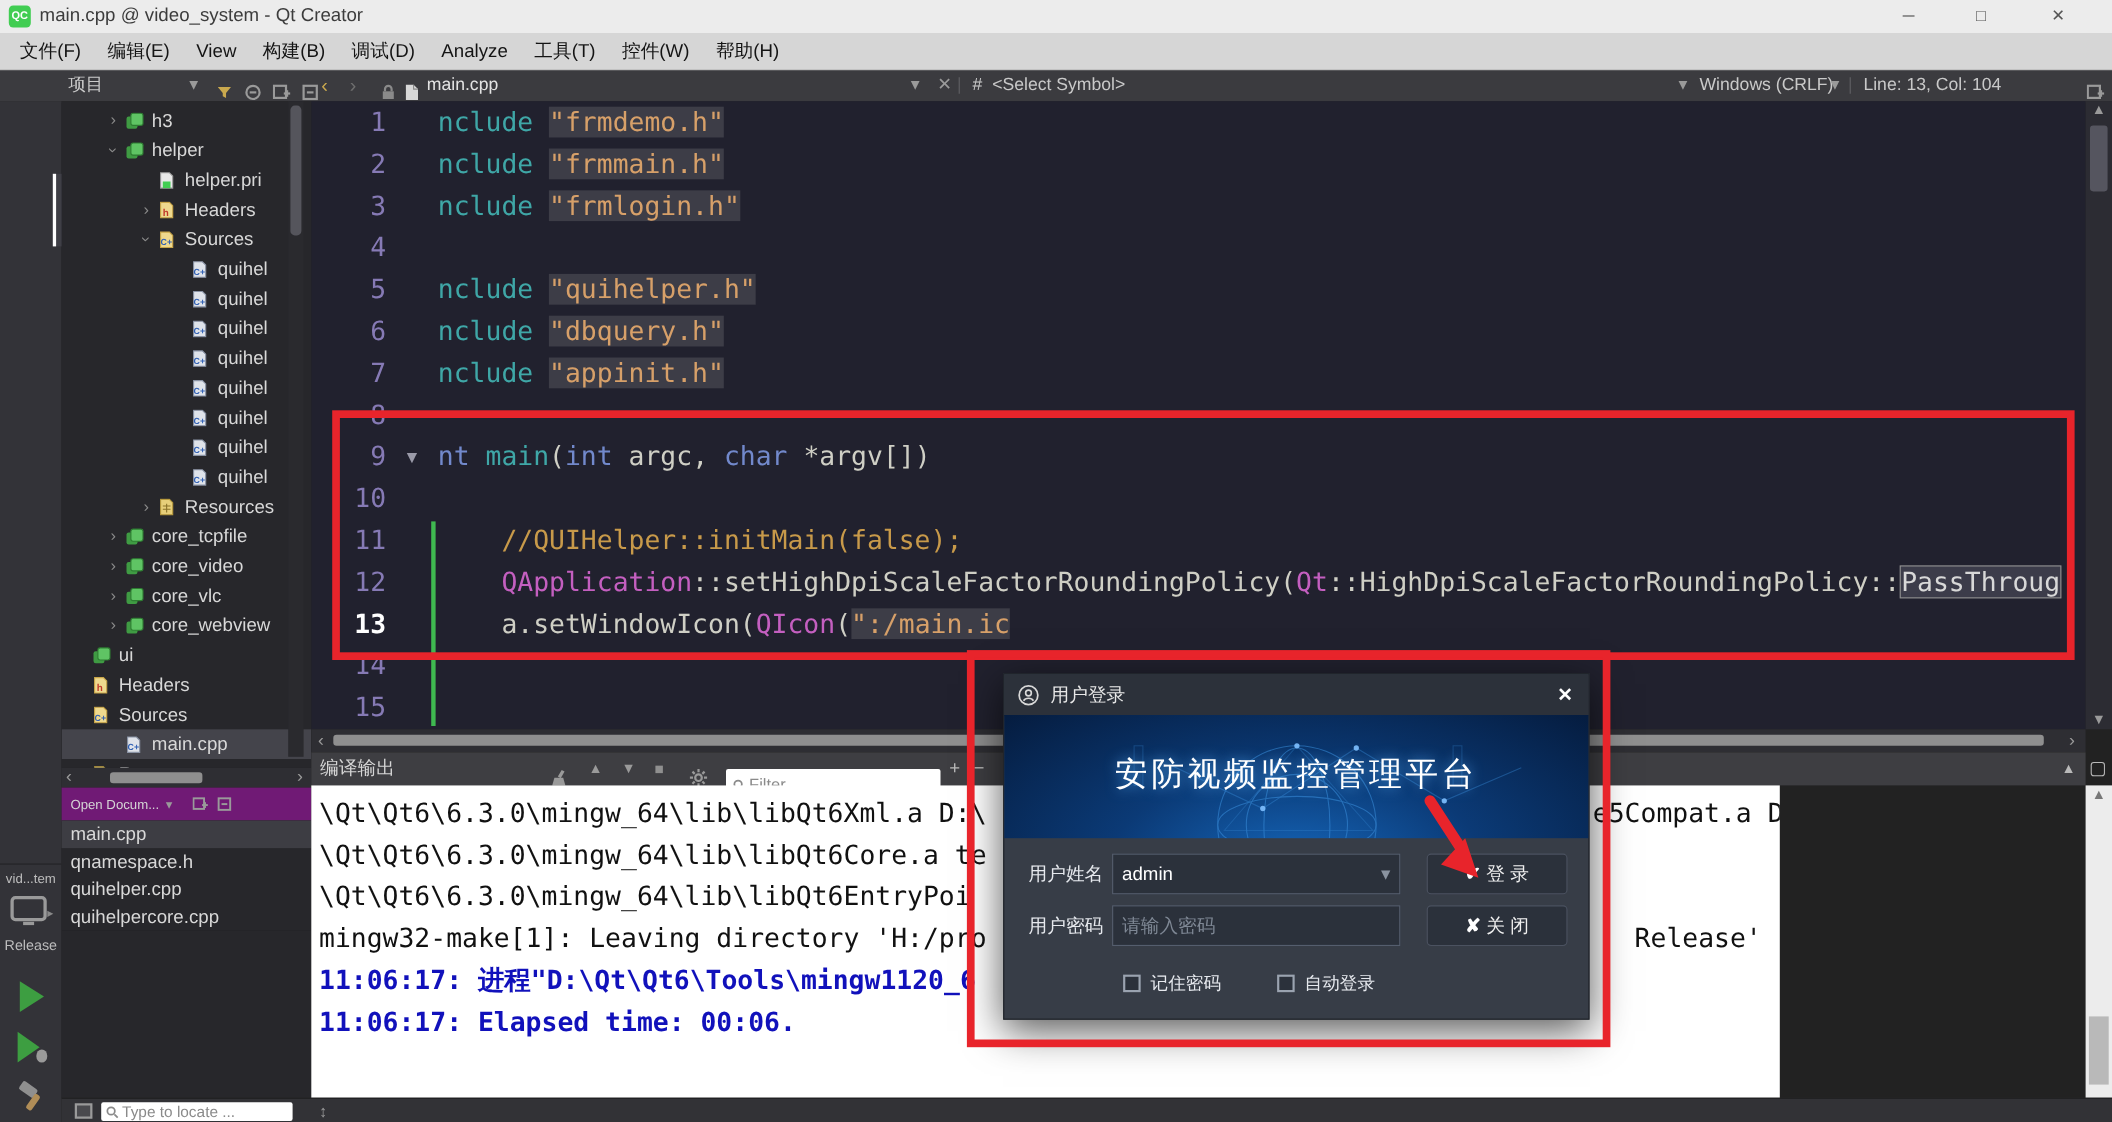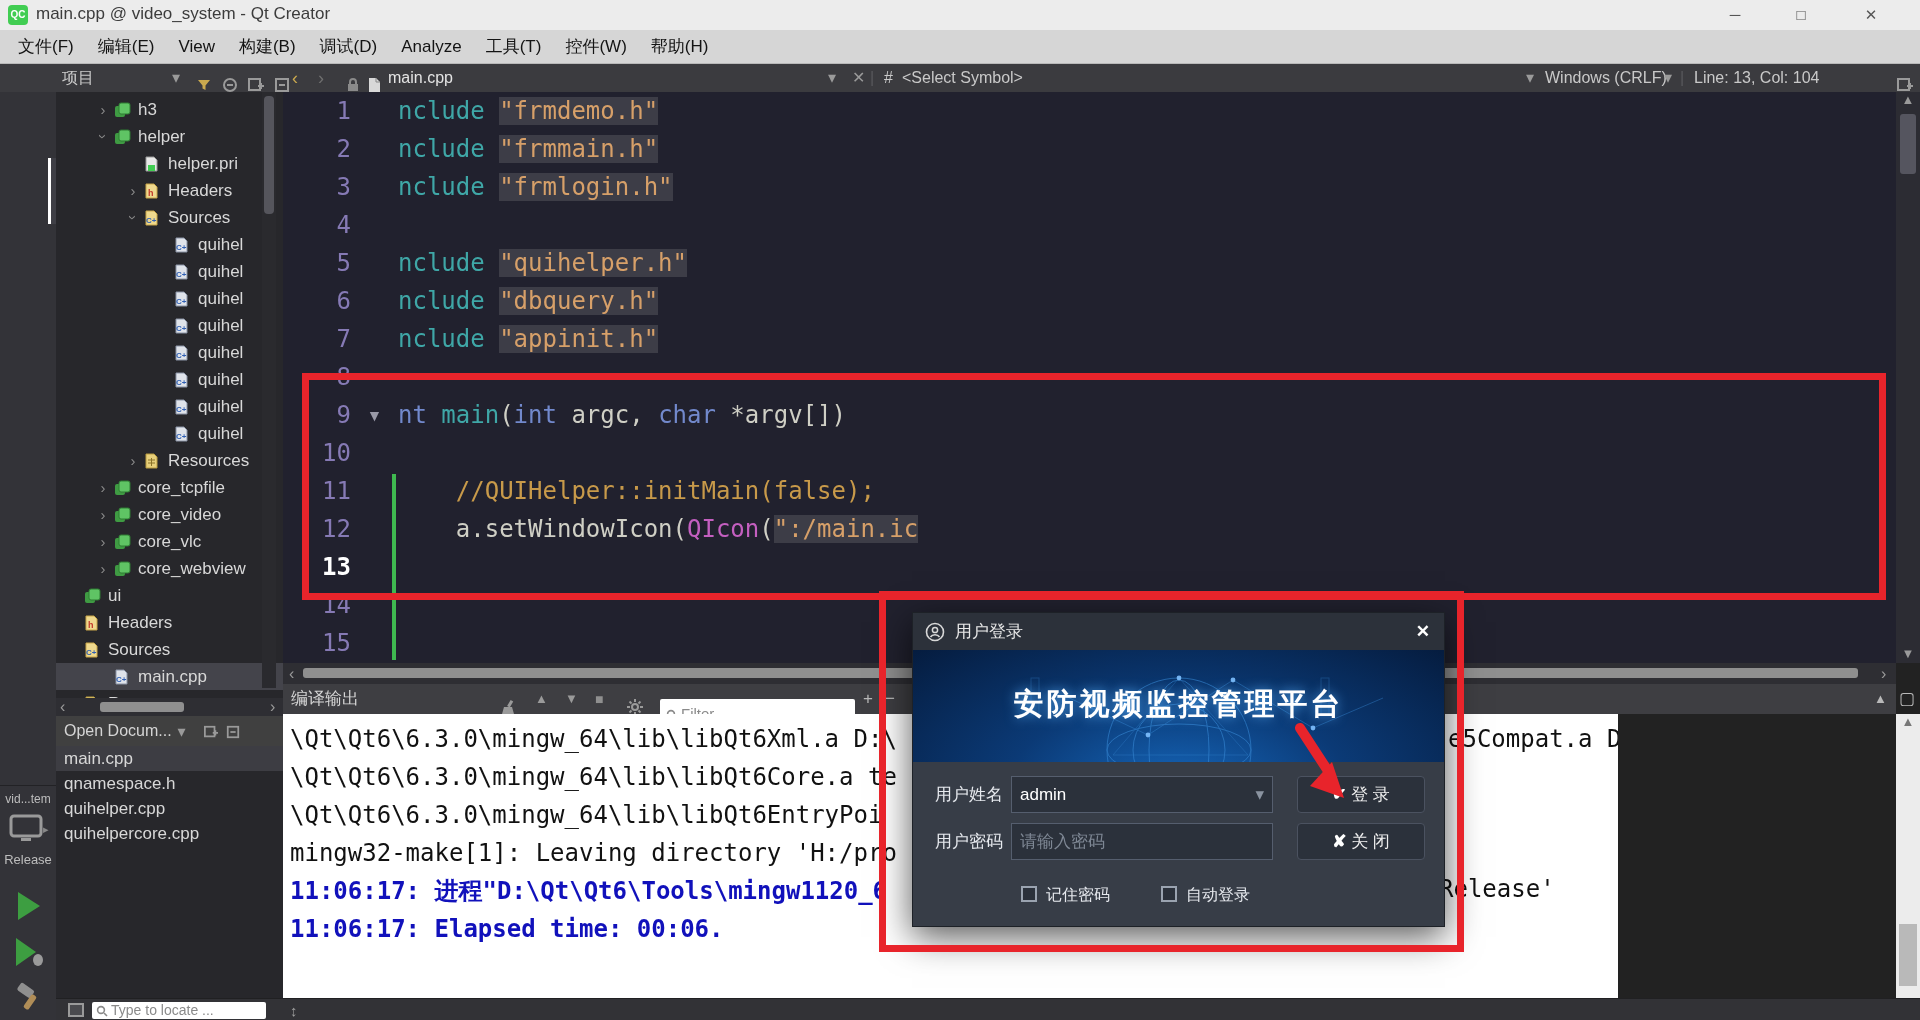--- a/index.html
+++ b/index.html
@@ -33,21 +33,21 @@
   .tree-row.sel{background:#44444b;}
   .chev{width:22px;color:#8b8b8b;font-size:15px;text-align:center;display:inline-block;}
   .chev.exp{transform:rotate(90deg);}
   .tlabel{margin-left:6px;}
   .fic{width:18px;height:16px;display:inline-block;}
   #tree-vscroll{left:262px;top:92px;width:14px;height:596px;background:#2a2a2e;}
   #tree-vthumb{left:2px;top:4px;width:10px;height:118px;background:#55555c;border-radius:4px;}
   #tree-hscroll{left:56px;top:698px;width:227px;height:18px;background:#2e2e33;color:#9a9a9a;}
   .hthumb{background:#8f8f8f;border-radius:3px;height:10px;top:4px;}
   
-  #docs-header{left:56px;top:716px;width:227px;height:30px;background:#404040;color:#d5d5d5;font-size:16px;
+  #docs-header{left:56px;top:716px;width:227px;height:30px;background:#701a75;color:#d5d5d5;font-size:12px;
     display:flex;align-items:center;border-bottom:1px solid #2a2a2a;}
   #docs-list{left:56px;top:746px;width:227px;height:100px;background:#27272b;}
   .doc-row{height:25px;line-height:25px;color:#d8d8d8;font-size:17px;padding-left:8px;white-space:nowrap;overflow:hidden;}
   .doc-row.cur{background:#3d3d43;}
   #left-fill{left:56px;top:846px;width:227px;height:152px;background:#27272b;}
   
   #editor{left:283px;top:92px;width:1613px;height:571px;background:#21212e;overflow:hidden;}
   .ed-row{height:38px;line-height:38px;white-space:pre;font-size:24px;}
   #gutter{left:0;top:0;width:68px;text-align:right;color:#867ab5;font-size:22px;}
   #foldcol{left:68px;top:0;width:47px;color:#9a9aa8;font-size:15px;text-align:center;}
@@ -81,21 +81,21 @@
   #locatebox{width:170px;height:17px;background:#fff;border-radius:2px;color:#8a8a8a;font-size:14px;
     line-height:17px;padding-left:4px;margin:0 14px 0 8px;display:flex;align-items:center;gap:3px;}
   
   #dialog{left:912px;top:612px;width:533px;height:315px;background:#373d47;z-index:40;
     box-shadow:0 10px 34px rgba(0,0,0,.65);border:1px solid #1d2127;box-sizing:border-box;padding-left:12px;}
   #dlg-title{left:0;top:0;width:531px;height:37px;background:#2c313a;color:#e8e8e8;font-size:17px;
     display:flex;align-items:center;border-bottom:1px solid #1e2228;}
   #dlg-banner{left:0;top:37px;width:531px;height:112px;
     background:radial-gradient(ellipse at 50% 120%,#1565b8 0%,#0b3a76 45%,#051c3f 100%);overflow:hidden;}
   #dlg-banner .btitle{position:absolute;left:0;right:0;top:34px;text-align:center;color:#fff;font-size:30px;
-    font-weight:bold;letter-spacing:3px;text-shadow:0 0 12px rgba(90,180,255,.8);}
+    font-weight:normal;letter-spacing:3px;text-shadow:0 0 12px rgba(90,180,255,.8);}
   .dlg-label{color:#e6e9ee;font-size:17px;line-height:37px;}
   .dlg-field{background:#2b313b;border:1px solid #555e6e;box-sizing:border-box;color:#fff;font-size:17px;
     line-height:35px;padding-left:8px;}
   .dlg-btn{background:#2b313b;border:1px solid #4b5260;border-radius:4px;box-sizing:border-box;color:#f0f0f0;
     font-size:17px;text-align:center;line-height:35px;}
   .cbx{width:16px;height:16px;border:2px solid #9aa3b0;box-sizing:border-box;display:inline-block;background:#2b313b;}
   #pwd-input{outline:none;}
   #pwd-input::placeholder{color:#7e8794;}
   
   .redrect{border:7px solid #e8242b;box-sizing:border-box;z-index:50;pointer-events:none;}
@@ -528,20 +528,21 @@
       <div class="ed-row"><span class="tk-pp">nclude</span><span class="tk-def"> </span><span class="tk-str hl">"frmmain.h"</span></div>
       <div class="ed-row"><span class="tk-pp">nclude</span><span class="tk-def"> </span><span class="tk-str hl">"frmlogin.h"</span></div>
       <div class="ed-row"></div>
       <div class="ed-row"><span class="tk-pp">nclude</span><span class="tk-def"> </span><span class="tk-str hl">"quihelper.h"</span></div>
       <div class="ed-row"><span class="tk-pp">nclude</span><span class="tk-def"> </span><span class="tk-str hl">"dbquery.h"</span></div>
       <div class="ed-row"><span class="tk-pp">nclude</span><span class="tk-def"> </span><span class="tk-str hl">"appinit.h"</span></div>
       <div class="ed-row"></div>
       <div class="ed-row"><span class="tk-kw">nt</span><span class="tk-def"> </span><span class="tk-fn">main</span><span class="tk-def">(</span><span class="tk-kw">int</span><span class="tk-def"> argc, </span><span class="tk-kw">char</span><span class="tk-def"> *argv[])</span></div>
       <div class="ed-row"></div>
       <div class="ed-row"><span class="tk-cmt">    //QUIHelper::initMain(false);</span></div>
+      <div class="ed-row"><span class="tk-def">    </span><span class="tk-ty">QApplication</span><span class="tk-def">::setHighDpiScaleFactorRoundingPolicy(</span><span class="tk-ty">Qt</span><span class="tk-def">::HighDpiScaleFactorRoundingPolicy::</span><span class="tk-box">PassThroug</span></div>
       <div class="ed-row"><span class="tk-def">    a.setWindowIcon(</span><span class="tk-ty">QIcon</span><span class="tk-def">(</span><span class="tk-str hl">":/main.ic</span></div>
     </div>
 </div>
 <div class="abs" id="ed-vscroll">
   <span>▲</span>
   <div class="abs" id="ed-vthumb"></div>
   <span class="abs" style="left:0;width:24px;bottom:2px;">▼</span>
 </div>
 <div class="abs" id="ed-hscroll">
   <span class="abs" style="left:6px;line-height:21px;">‹</span>
@@ -585,21 +586,21 @@
   <span class="abs" style="left:1616px;color:#b9b9b9;">▢</span>
 </div>
 <div class="abs mono" id="out-content">
     <div class="out-line">\Qt\Qt6\6.3.0\mingw_64\lib\libQt6Xml.a D:\</div>
     <div class="out-line">\Qt\Qt6\6.3.0\mingw_64\lib\libQt6Core.a te</div>
     <div class="out-line">\Qt\Qt6\6.3.0\mingw_64\lib\libQt6EntryPoi</div>
     <div class="out-line">mingw32-make[1]: Leaving directory 'H:/pro</div>
     <div class="out-line out-blue">11:06:17: 进程"D:\Qt\Qt6\Tools\mingw1120_6</div>
     <div class="out-line out-blue">11:06:17: Elapsed time: 00:06.</div>
     <span class="out-frag" style="left: 1165px; top: 6px;">e5Compat.a D:</span>
-    <span class="out-frag" style="left: 1156px; top: 120px; margin-top: 36px;">Release'</span>
+    <span class="out-frag" style="left: 1203px; top: 120px;">Release'</span>
   </div>
 <div class="abs" id="out-vscroll">
   <span>▲</span>
   <div class="abs" id="out-vthumb"></div>
 </div>
 
 <div class="abs" id="statusbar">
   <span style="width:16px;height:14px;border:2px solid #9a9a9a;margin-left:12px;display:inline-block;box-sizing:border-box;background:#4a4a4e;"></span>
   <div id="locatebox">
     <span class="ticon"><svg width="12" height="12" viewBox="0 0 12 12">

